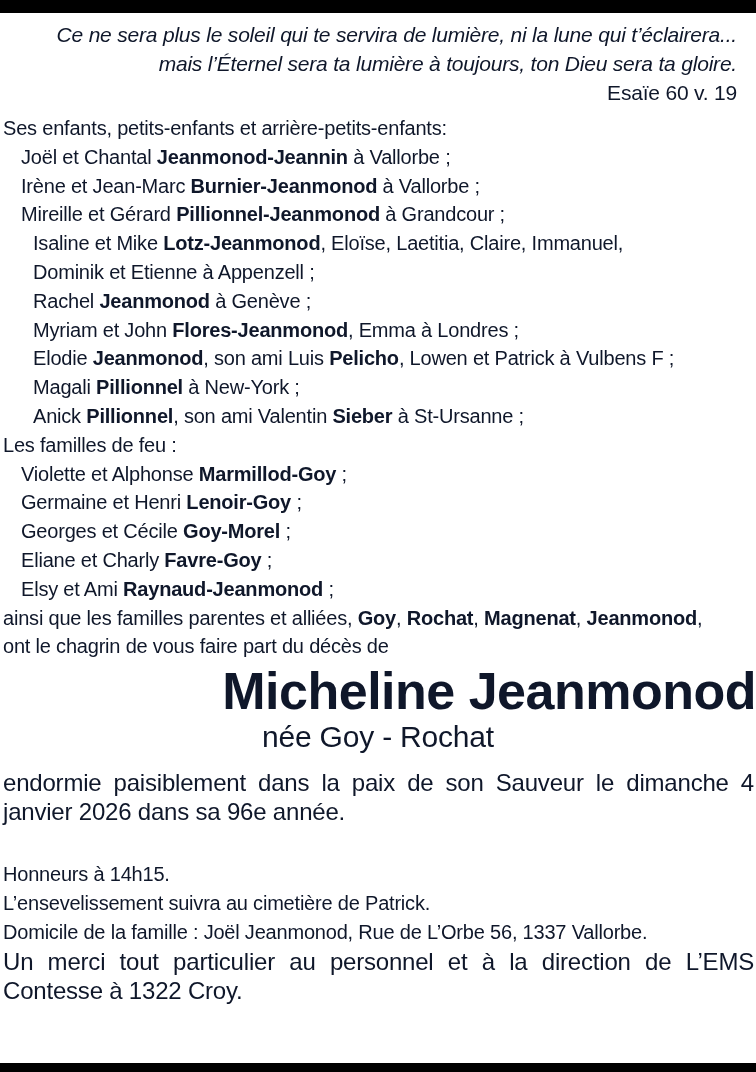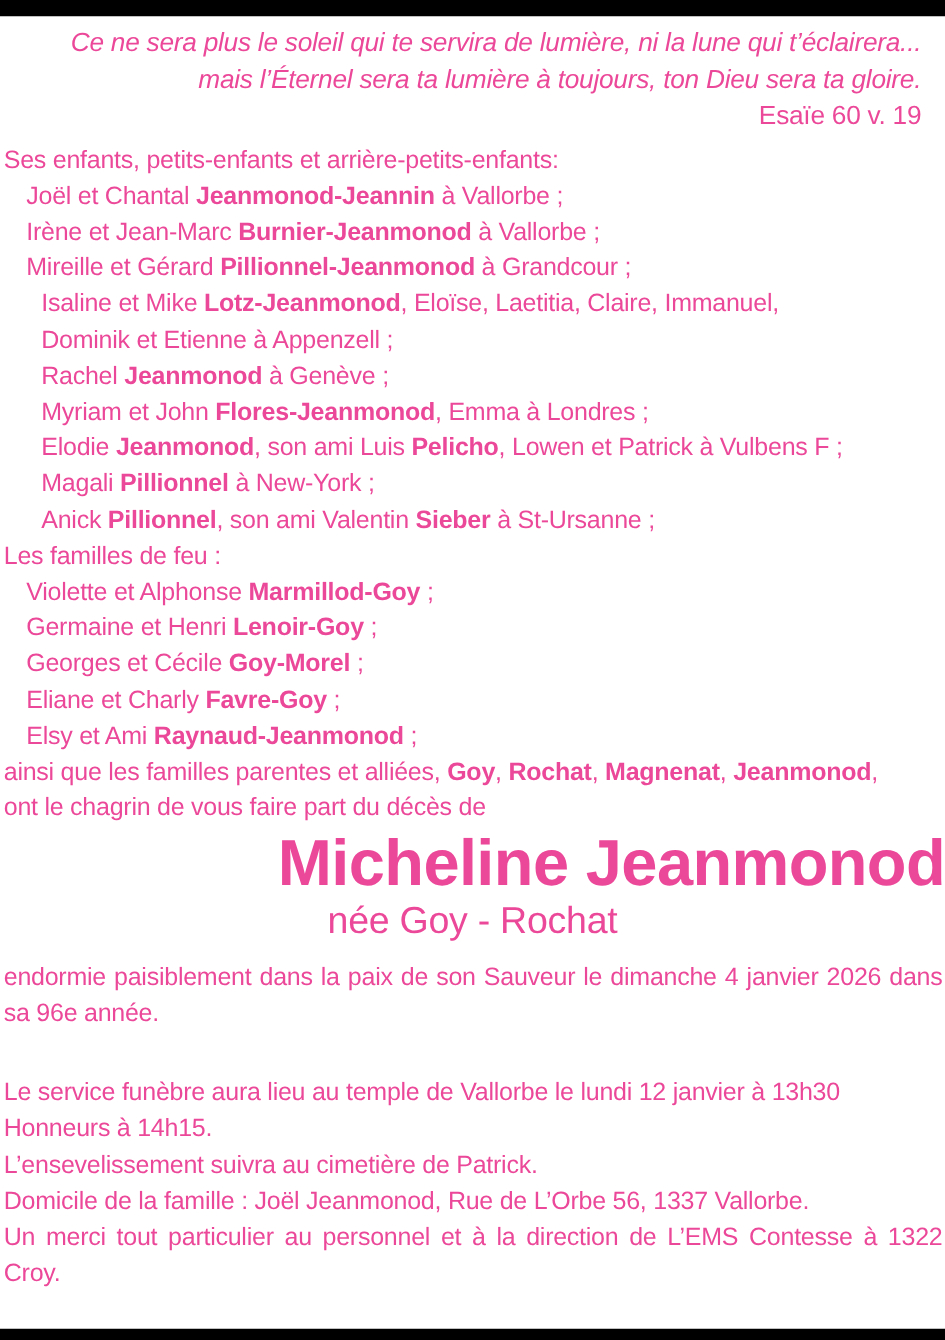--- a/index.html
+++ b/index.html
@@ -1,21 +1,21 @@
 <!DOCTYPE html>
 <html><head>
 <meta charset="utf-8">
 <style>
   html, body { margin: 0; padding: 0; background: #ffffff; }
   .page {
     position: relative;
     width: 756px;
     height: 1072px;
     background: #ffffff;
-    color: #ec4899;
+    color: #0f172a;
     font-family: "Liberation Sans", sans-serif;
     overflow: hidden;
     letter-spacing: -0.2px;
   }
   .bar { background: #000000; width: 756px; }
   .bar-top { height: 13px; }
   .bar-bottom { position: absolute; left: 0; bottom: 0; height: 9px; }
 
   .epigraph {
     margin-top: 7px;
@@ -52,21 +52,21 @@
     line-height: 52px;
     letter-spacing: -0.5px;
   }
   .maiden-name {
     text-align: center;
     font-size: 30px;
     line-height: 40px;
   }
 
   .para {
-    font-size: 20px;
+    font-size: 24px;
     line-height: 29px;
     padding-left: 3px;
     padding-right: 2px;
     text-align: justify;
   }
   .death-para { margin-top: 11px; }
   .service-block { margin-top: 34px; }
   .service-line {
     font-size: 20px;
     line-height: 29px;
@@ -108,21 +108,20 @@
       <div class="fline indent-0"><span>ainsi que les familles parentes et alliées, </span><b>Goy</b><span>, </span><b>Rochat</b><span>, </span><b>Magnenat</b><span>, </span><b>Jeanmonod</b><span>,</span></div>
       <div class="fline indent-0"><span>ont le chagrin de vous faire part du décès de</span></div>
     </div>
 
   <div class="deceased-name">Micheline Jeanmonod</div>
   <div class="maiden-name">née Goy - Rochat</div>
 
   <div class="para death-para">endormie paisiblement dans la paix de son Sauveur le dimanche 4 janvier 2026 dans sa 96e année.</div>
 
   <div class="service-block">
-    <div class="service-line">Le service funèbre aura lieu au temple de Vallorbe le lundi 12 janvier à 13h30</div>
     <div class="service-line">Honneurs à 14h15.</div>
     <div class="service-line">L’ensevelissement suivra au cimetière de Patrick.</div>
     <div class="service-line">Domicile de la famille : Joël Jeanmonod, Rue de L’Orbe 56, 1337 Vallorbe.</div>
     <div class="para">Un merci tout particulier au personnel et à la direction de L’EMS Contesse à 1322 Croy.</div>
   </div>
 
   <div class="bar bar-bottom"></div>
 
 </div>
 

